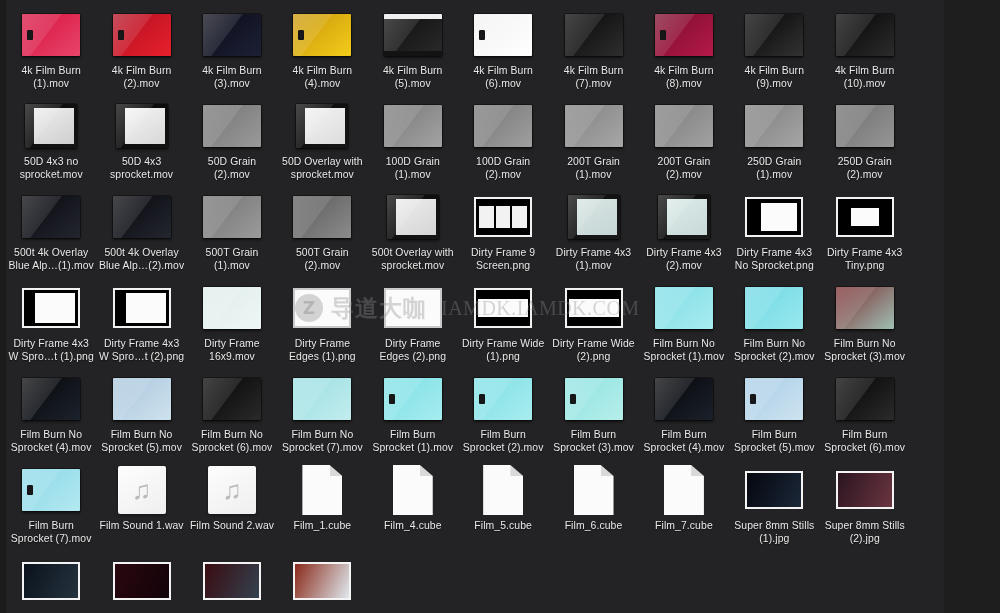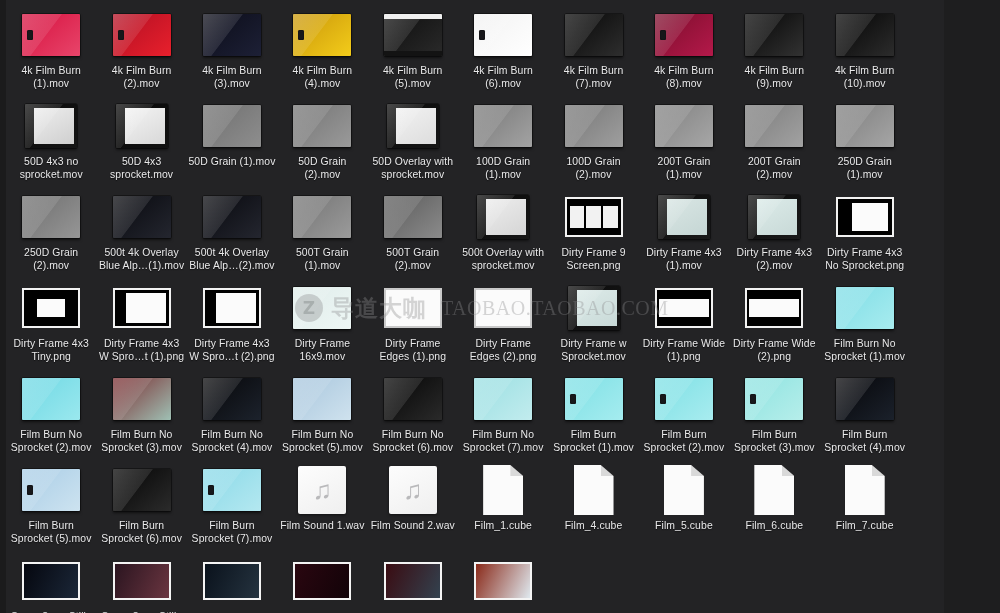--- a/index.html
+++ b/index.html
@@ -289,28 +289,20 @@
           <div class="mov sq" style="background: linear-gradient(140deg, rgb(7, 7, 7) 0%, rgb(18, 18, 18) 100%);">
             <div style="position: absolute; inset: 4px 3px 4px 9px; background: linear-gradient(150deg, rgb(244, 244, 244) 0%, rgb(216, 216, 216) 100%);"></div>
             <div class="sheen"></div>
           </div>
         </div>
         <div class="label">50D 4x3
 sprocket.mov</div>
       </div>
       <div class="cell">
         <div class="thumb-wrap">
-          <div class="mov" style="background: linear-gradient(140deg, rgb(111, 111, 111) 0%, rgb(142, 142, 142) 100%);">
-            <div class="sheen"></div>
-          </div>
-        </div>
-        <div class="label">50D Grain (1).mov</div>
-      </div>
-      <div class="cell">
-        <div class="thumb-wrap">
           <div class="mov" style="background: linear-gradient(140deg, rgb(116, 116, 116) 0%, rgb(154, 154, 154) 100%);">
             <div class="sheen"></div>
           </div>
         </div>
         <div class="label">50D Grain
 (2).mov</div>
       </div>
       <div class="cell">
         <div class="thumb-wrap">
           <div class="mov sq" style="background: linear-gradient(140deg, rgb(10, 10, 10) 0%, rgb(22, 22, 22) 100%);">
@@ -508,30 +500,20 @@
       </div>
       <div class="cell">
         <div class="thumb-wrap">
           <div class="png" style="background: rgb(251, 251, 251); border-color: rgb(201, 201, 201); border-width: 2px;"></div>
         </div>
         <div class="label">Dirty Frame
 Edges (2).png</div>
       </div>
       <div class="cell">
         <div class="thumb-wrap">
-          <div class="mov sq" style="background: linear-gradient(140deg, rgb(10, 10, 10) 0%, rgb(24, 24, 24) 100%);">
-            <div style="position: absolute; inset: 4px 3px 4px 9px; background: linear-gradient(150deg, rgb(220, 234, 232) 0%, rgb(201, 218, 216) 100%);"></div>
-            <div class="sheen"></div>
-          </div>
-        </div>
-        <div class="label">Dirty Frame w
-Sprocket.mov</div>
-      </div>
-      <div class="cell">
-        <div class="thumb-wrap">
           <div class="png" style="background: rgb(0, 0, 0);">
             <div class="inner" style="position:absolute;left:2px;right:2px;top:9px;bottom:9px;background:#fbfbfb;"></div>
           </div>
         </div>
         <div class="label">Dirty Frame Wide
 (1).png</div>
       </div>
       <div class="cell">
         <div class="thumb-wrap">
           <div class="png" style="background: rgb(0, 0, 0);">
@@ -776,16 +758,16 @@
             <div class="inner" style="background: linear-gradient(115deg, rgb(138, 42, 26) 0%, rgb(223, 232, 238) 100%);"></div>
           </div>
         </div>
         <div class="label"></div>
       </div>
     </div>
 
   <div id="watermark">
     <span class="wm-badge">Z</span>
     <span class="wm-cn">导道大咖</span>
-    <span class="wm-en">TAOBAO.TAOBAO.COM</span>
+    <span class="wm-en">IAMDK.IAMDK.COM</span>
   </div>
 
 </div>
 
 </body></html>

